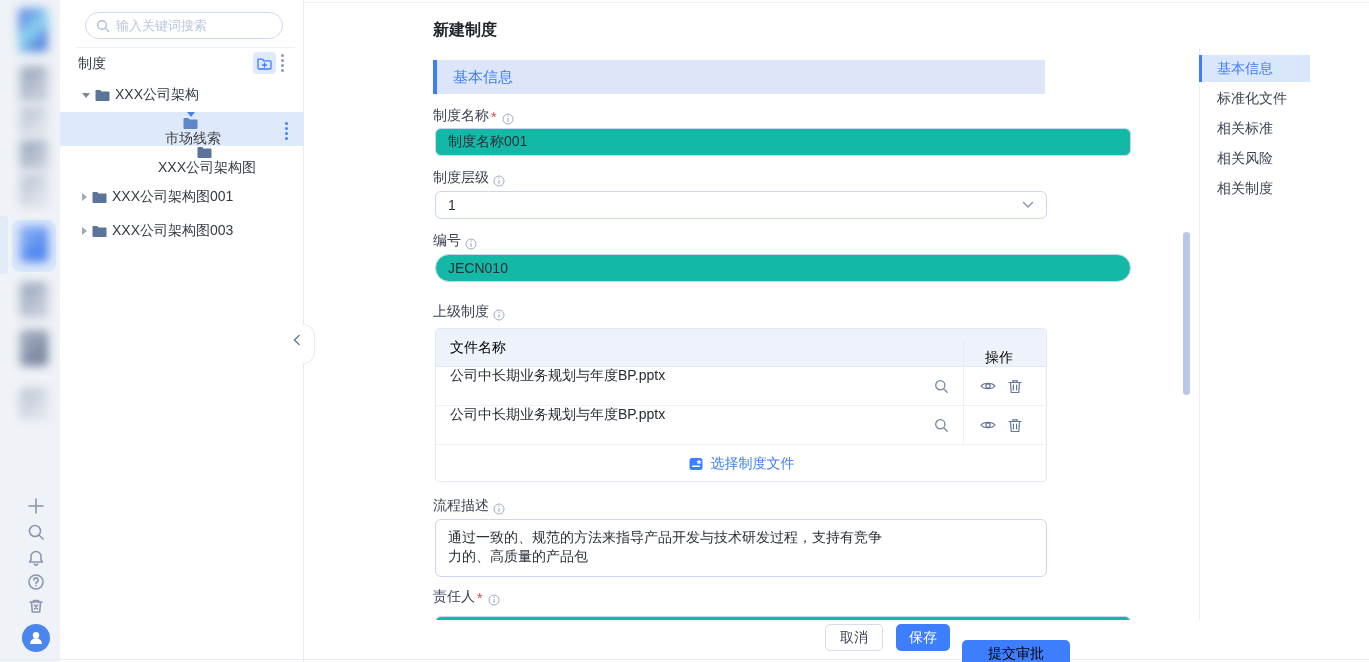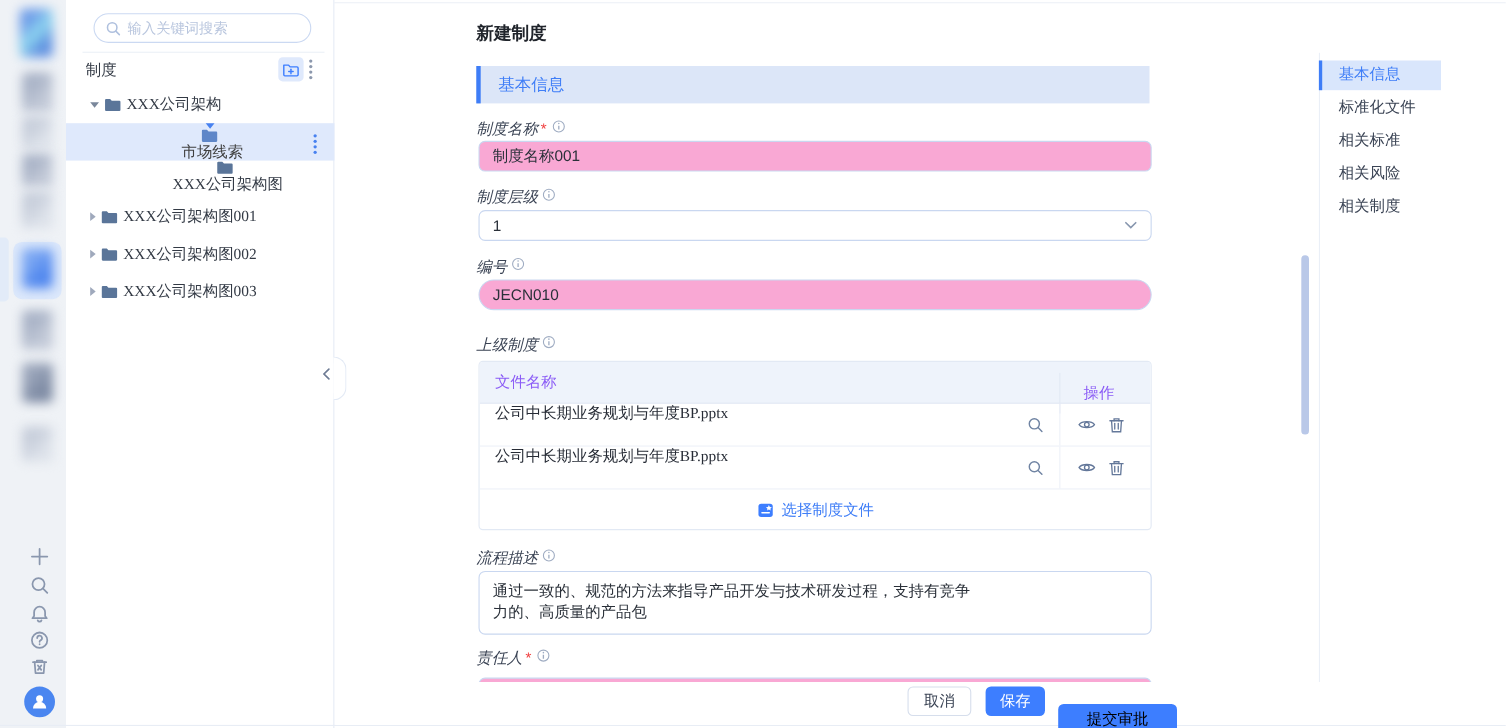--- a/index.html
+++ b/index.html
@@ -2,21 +2,21 @@
 <html><head>
 <meta charset="utf-8">
 <style>
   * { margin:0; padding:0; box-sizing:border-box; }
   html,body { background:#fff; }
   #app {
     position:relative; width:1369px; height:662px; background:#fff;
     font-family:"Liberation Sans","DejaVu Sans",sans-serif; overflow:hidden;
     color:#333a45; font-size:14px;
   }
-  .abs { position:absolute;font-family:Liberation Serif, serif; }
+  .abs { position:absolute; }
 
   
   .top-line   { left:60px; top:2px; right:0; height:1px; background:#edf1f7; }
   .bottom-line{ left:0; top:659px; width:100%; height:1px; background:#e8edf5; }
 
   
   .rail { left:0; top:0; width:60px; height:662px; background:#eff2f6; }
   .blur-icon { position:absolute; filter:blur(5px); border-radius:4px; }
   .bi-blue  { background:linear-gradient(135deg,#6d9ce8 25%,#8fd8f0 50%,#5e8fe0 75%); }
   .bi-grey  { background:linear-gradient(135deg,#a8b2c6 30%,#c3cad8 70%); }
@@ -70,39 +70,39 @@
     border:1px solid #e3eaf5; border-left:none; border-radius:0 20px 20px 0; }
   .collapse-chevron { left:293px; top:334px; width:10px; height:20px; color:#6d7b94; font-size:13px; line-height:20px; cursor:pointer; }
 
   
   .page-title { left:433px; top:20px; font-size:16px; font-weight:bold; color:#20242b; }
   .section-hd {
     left:433px; top:60px; width:612px; height:34px; background:#dce6f8;
     display:flex; align-items:center; padding-left:20px; color:#3f7ef7; font-size:15px;
   }
   .section-hd::before { content:""; position:absolute; left:0; top:0; width:4px; height:34px; background:#3e7df7; }
-  .f-label { position:absolute; left:433px; font-size:14px; color:#3a4354; display:flex; align-items:flex-start; height:16px;font-style:italic; }
+  .f-label { position:absolute; left:433px; font-size:14px; color:#3a4354; display:flex; align-items:flex-end; height:16px; }
   .req { color:#f04040; margin-left:2px; margin-right:2px; }
   .info-i { margin-left:4px; display:inline-flex; }
   .t-input {
-    position:absolute; left:435px; width:612px; height:28px; border:1px solid #c9d7f0; border-radius:6px;
-    padding:0 12px; font-size:14px; color:#2a3039; font-family:inherit; outline:none; background:#f9a8d4;
+    position:absolute; left:435px; width:696px; height:28px; border:1px solid #c9d7f0; border-radius:6px;
+    padding:0 12px; font-size:14px; color:#2a3039; font-family:inherit; outline:none; background:#14b8a6;
   }
   .t-select { position:absolute; left:435px; width:612px; height:28px; border:1px solid #c9d7f0; border-radius:6px;
     display:flex; align-items:center; padding:0 12px; font-size:14px; color:#2a3039; background:#fff; cursor:pointer; }
   .t-select .chev { position:absolute; right:12px; top:9px; }
   .t-area {
     position:absolute; left:435px; top:519px; width:612px; height:58px; border:1px solid #c9d7f0; border-radius:6px;
     padding:8px 12px; font-size:14px; line-height:19px; color:#2a3039; font-family:inherit; resize:none; outline:none;
     white-space:pre-wrap; background:#fff;
   }
 
   
   .ptable { left:435px; top:328px; width:612px; height:154px; border:1px solid #e2e9f4; border-radius:4px; overflow:hidden; background:#fff; }
-  .pt-head { display:flex; height:38px; background:#eef3fb; border-bottom:1px solid #e2e9f4; align-items:center; color:#8b5cf6; font-size:14px; }
+  .pt-head { display:flex; height:38px; background:#eef3fb; border-bottom:1px solid #e2e9f4; align-items:center; color:#000000; font-size:14px; }
   .pt-col-name { width:527px; padding-left:14px; }
   .pt-col-op { width:83px; padding-left:21px; border-left:1px solid #e2e9f4; height:100%; display:flex; align-items:center;margin-top:20px; }
   .pt-row { display:flex; height:39px; align-items:stretch; border-bottom:1px solid #edf1f8; font-size:14px; color:#262b35; }
   .pt-cell-name { width:527px; display:flex; align-items:flex-start; padding-left:14px; position:relative; }
   .pt-cell-name .mag { position:absolute; right:14px; top:12px; cursor:pointer; }
   .pt-cell-op { width:83px; border-left:1px solid #edf1f8; display:flex; align-items:center; gap:12px; padding-left:16px; }
   .pt-cell-op svg { cursor:pointer; }
   .pt-footer { height:37px; display:flex; align-items:center; justify-content:center; gap:7px; cursor:pointer; }
   .pt-footer span { color:#3f7ef7; font-size:14px; }
 
@@ -246,28 +246,20 @@
 
         <div class="tree-row" data-caret="right" data-level="0" data-selected="false" data-more="false">
           <span class="caret"></span>
           <svg class="folder-glyph" viewBox="0 0 15 13" fill="currentColor">
             <path d="M0.5 2 a1 1 0 0 1 1 -1 h3.6 l1.5 1.6 h6.9 a1 1 0 0 1 1 1 V11 a1 1 0 0 1 -1 1 h-12 a1 1 0 0 1 -1 -1 Z"></path>
           </svg>
           <span class="row-label">XXX公司架构图001</span>
 
         </div>
 
-        <div class="tree-row" data-caret="right" data-level="0" data-selected="false" data-more="false">
-          <span class="caret"></span>
-          <svg class="folder-glyph" viewBox="0 0 15 13" fill="currentColor">
-            <path d="M0.5 2 a1 1 0 0 1 1 -1 h3.6 l1.5 1.6 h6.9 a1 1 0 0 1 1 1 V11 a1 1 0 0 1 -1 1 h-12 a1 1 0 0 1 -1 -1 Z"></path>
-          </svg>
-          <span class="row-label">XXX公司架构图002</span>
-
-        </div>
 
         <div class="tree-row" data-caret="right" data-level="0" data-selected="false" data-more="false">
           <span class="caret"></span>
           <svg class="folder-glyph" viewBox="0 0 15 13" fill="currentColor">
             <path d="M0.5 2 a1 1 0 0 1 1 -1 h3.6 l1.5 1.6 h6.9 a1 1 0 0 1 1 1 V11 a1 1 0 0 1 -1 1 h-12 a1 1 0 0 1 -1 -1 Z"></path>
           </svg>
           <span class="row-label">XXX公司架构图003</span>
 
         </div>
       </div>

